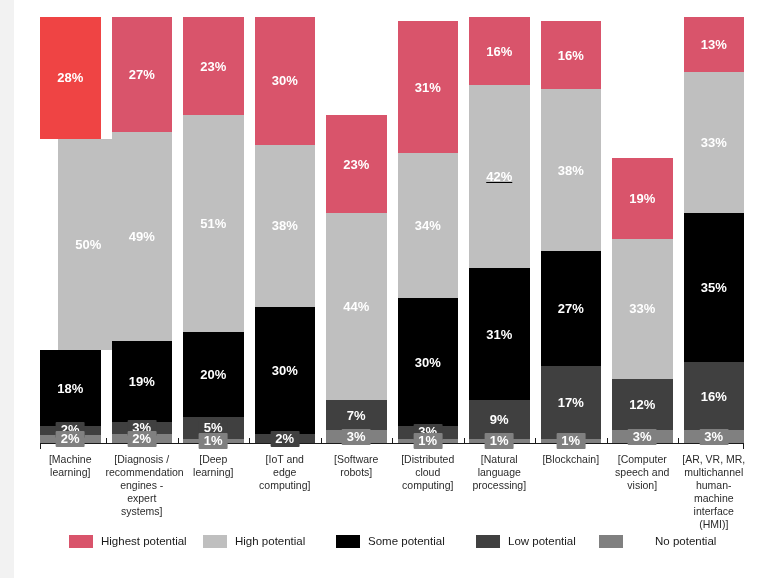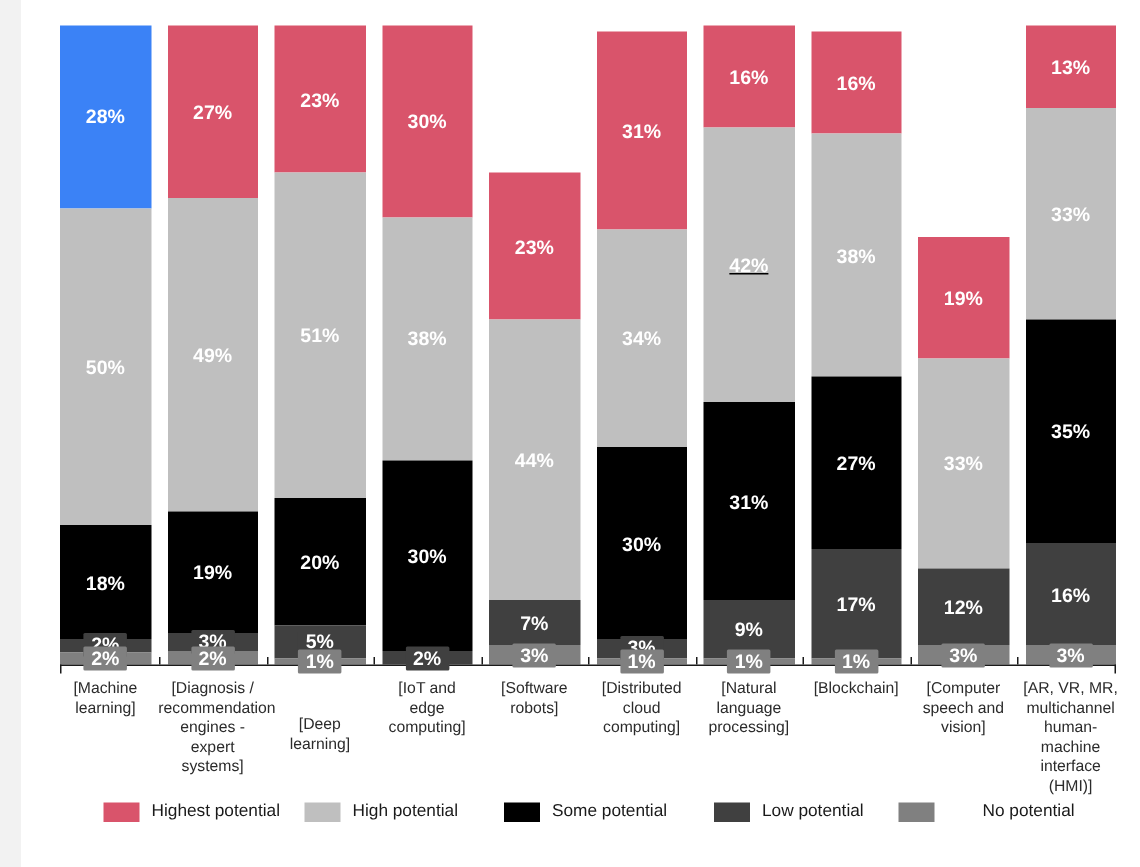--- a/index.html
+++ b/index.html
@@ -146,24 +146,24 @@
     white-space: nowrap;
   }
 </style>
 </head>
 <body>
 
 <div id="page">
 
   <div id="plot">
       <div class="col" style="left: 0px; width: 60.5px;">
-        <div class="seg" style="height: 123px; background: #3b82f6;">
+        <div class="seg" style="height: 123px; background: #ef4444;">
           <span class="val">28%</span>
         </div>
-        <div class="seg" style="height: 213px; background: rgb(191, 191, 191);">
+        <div class="seg" style="height: 213px; background: rgb(191, 191, 191); margin-left: 18px;">
           <span class="val">50%</span>
         </div>
         <div class="seg" style="height: 76.68px; background: rgb(0, 0, 0);">
           <span class="val">18%</span>
         </div>
         <div class="seg tiny" style="height: 8.52px; background: rgb(64, 64, 64);">
           <span class="val chip-dark">2%</span>
         </div>
         <div class="seg tiny" style="height: 8.52px; background: rgb(128, 128, 128);">
           <span class="val chip-mid">2%</span>
@@ -334,21 +334,21 @@
       <div class="catlabel" style="left: -6px; width: 72.5px;">
         <div>[Machine</div>
         <div>learning]</div>
       </div>
       <div class="catlabel" style="left: 65.5px; width: 72.5px;">
         <div>[Diagnosis /</div>
         <div>recommendation</div>
         <div>engines - expert</div>
         <div>systems]</div>
       </div>
-      <div class="catlabel" style="left: 137px; width: 72.5px; margin-top: 24px;">
+      <div class="catlabel" style="left: 137px; width: 72.5px;">
         <div>[Deep</div>
         <div>learning]</div>
       </div>
       <div class="catlabel" style="left: 208.5px; width: 72.5px;">
         <div>[IoT and</div>
         <div>edge</div>
         <div>computing]</div>
       </div>
       <div class="catlabel" style="left: 280px; width: 72.5px;">
         <div>[Software</div>

